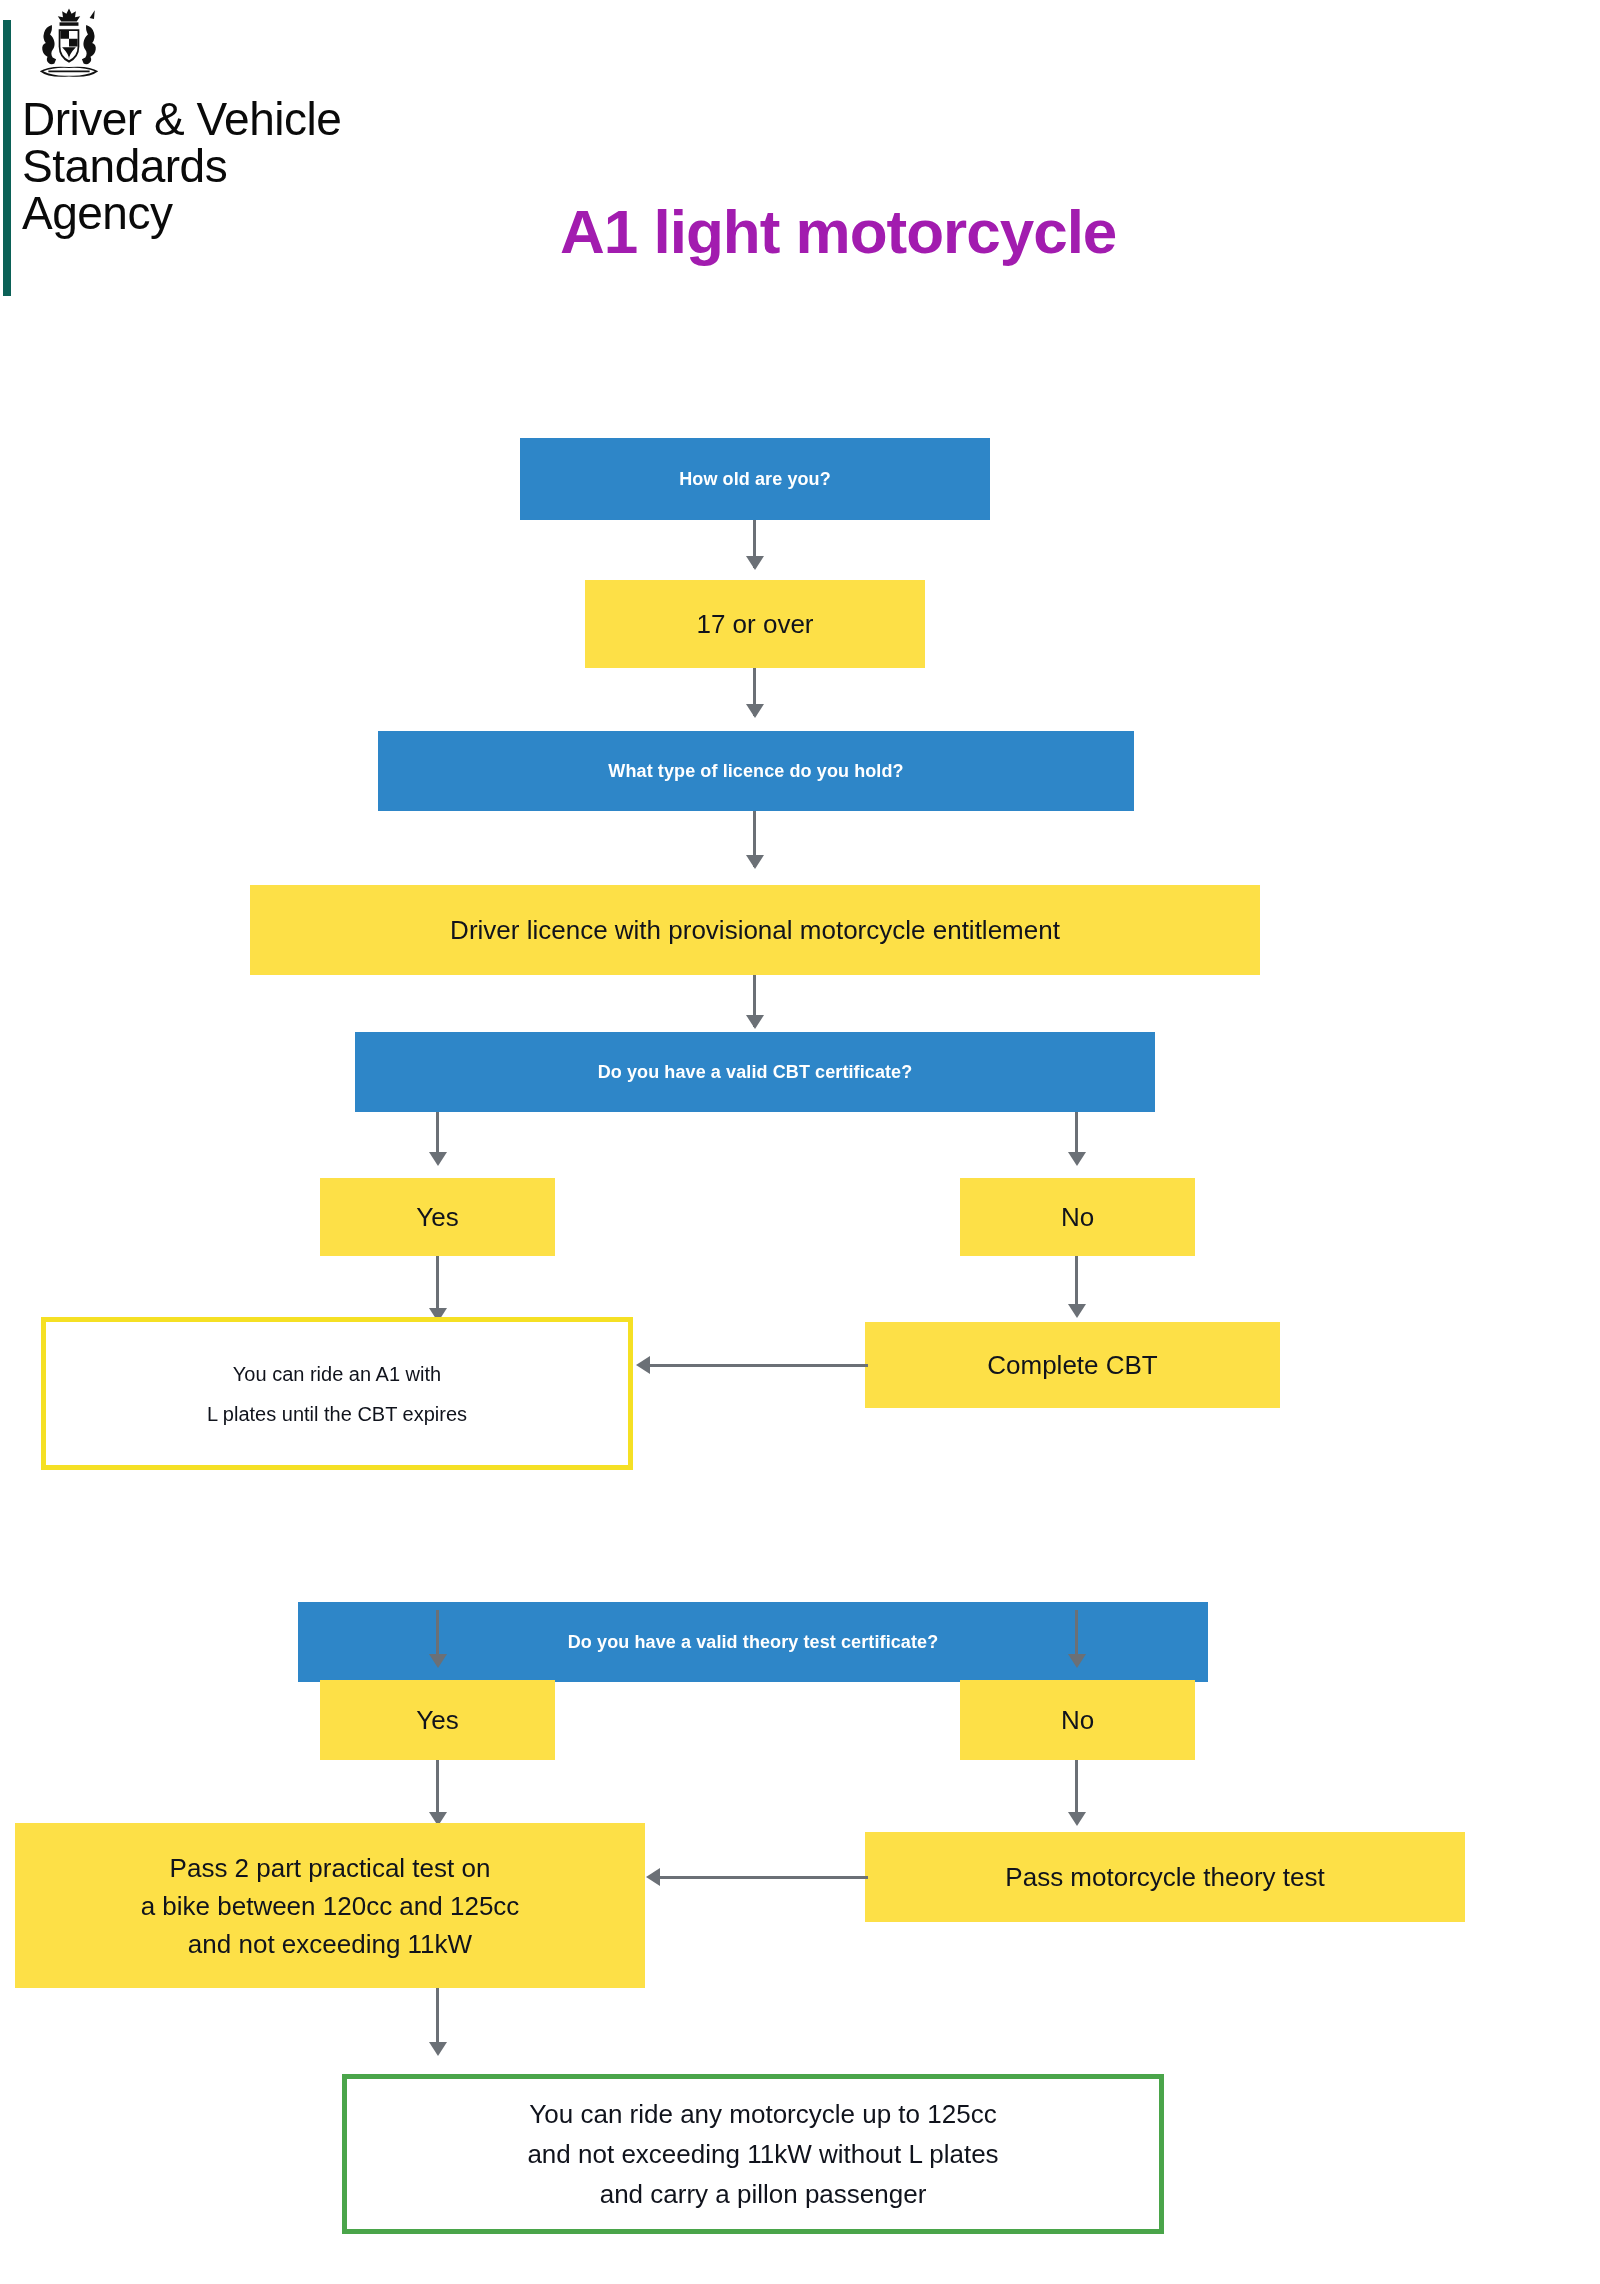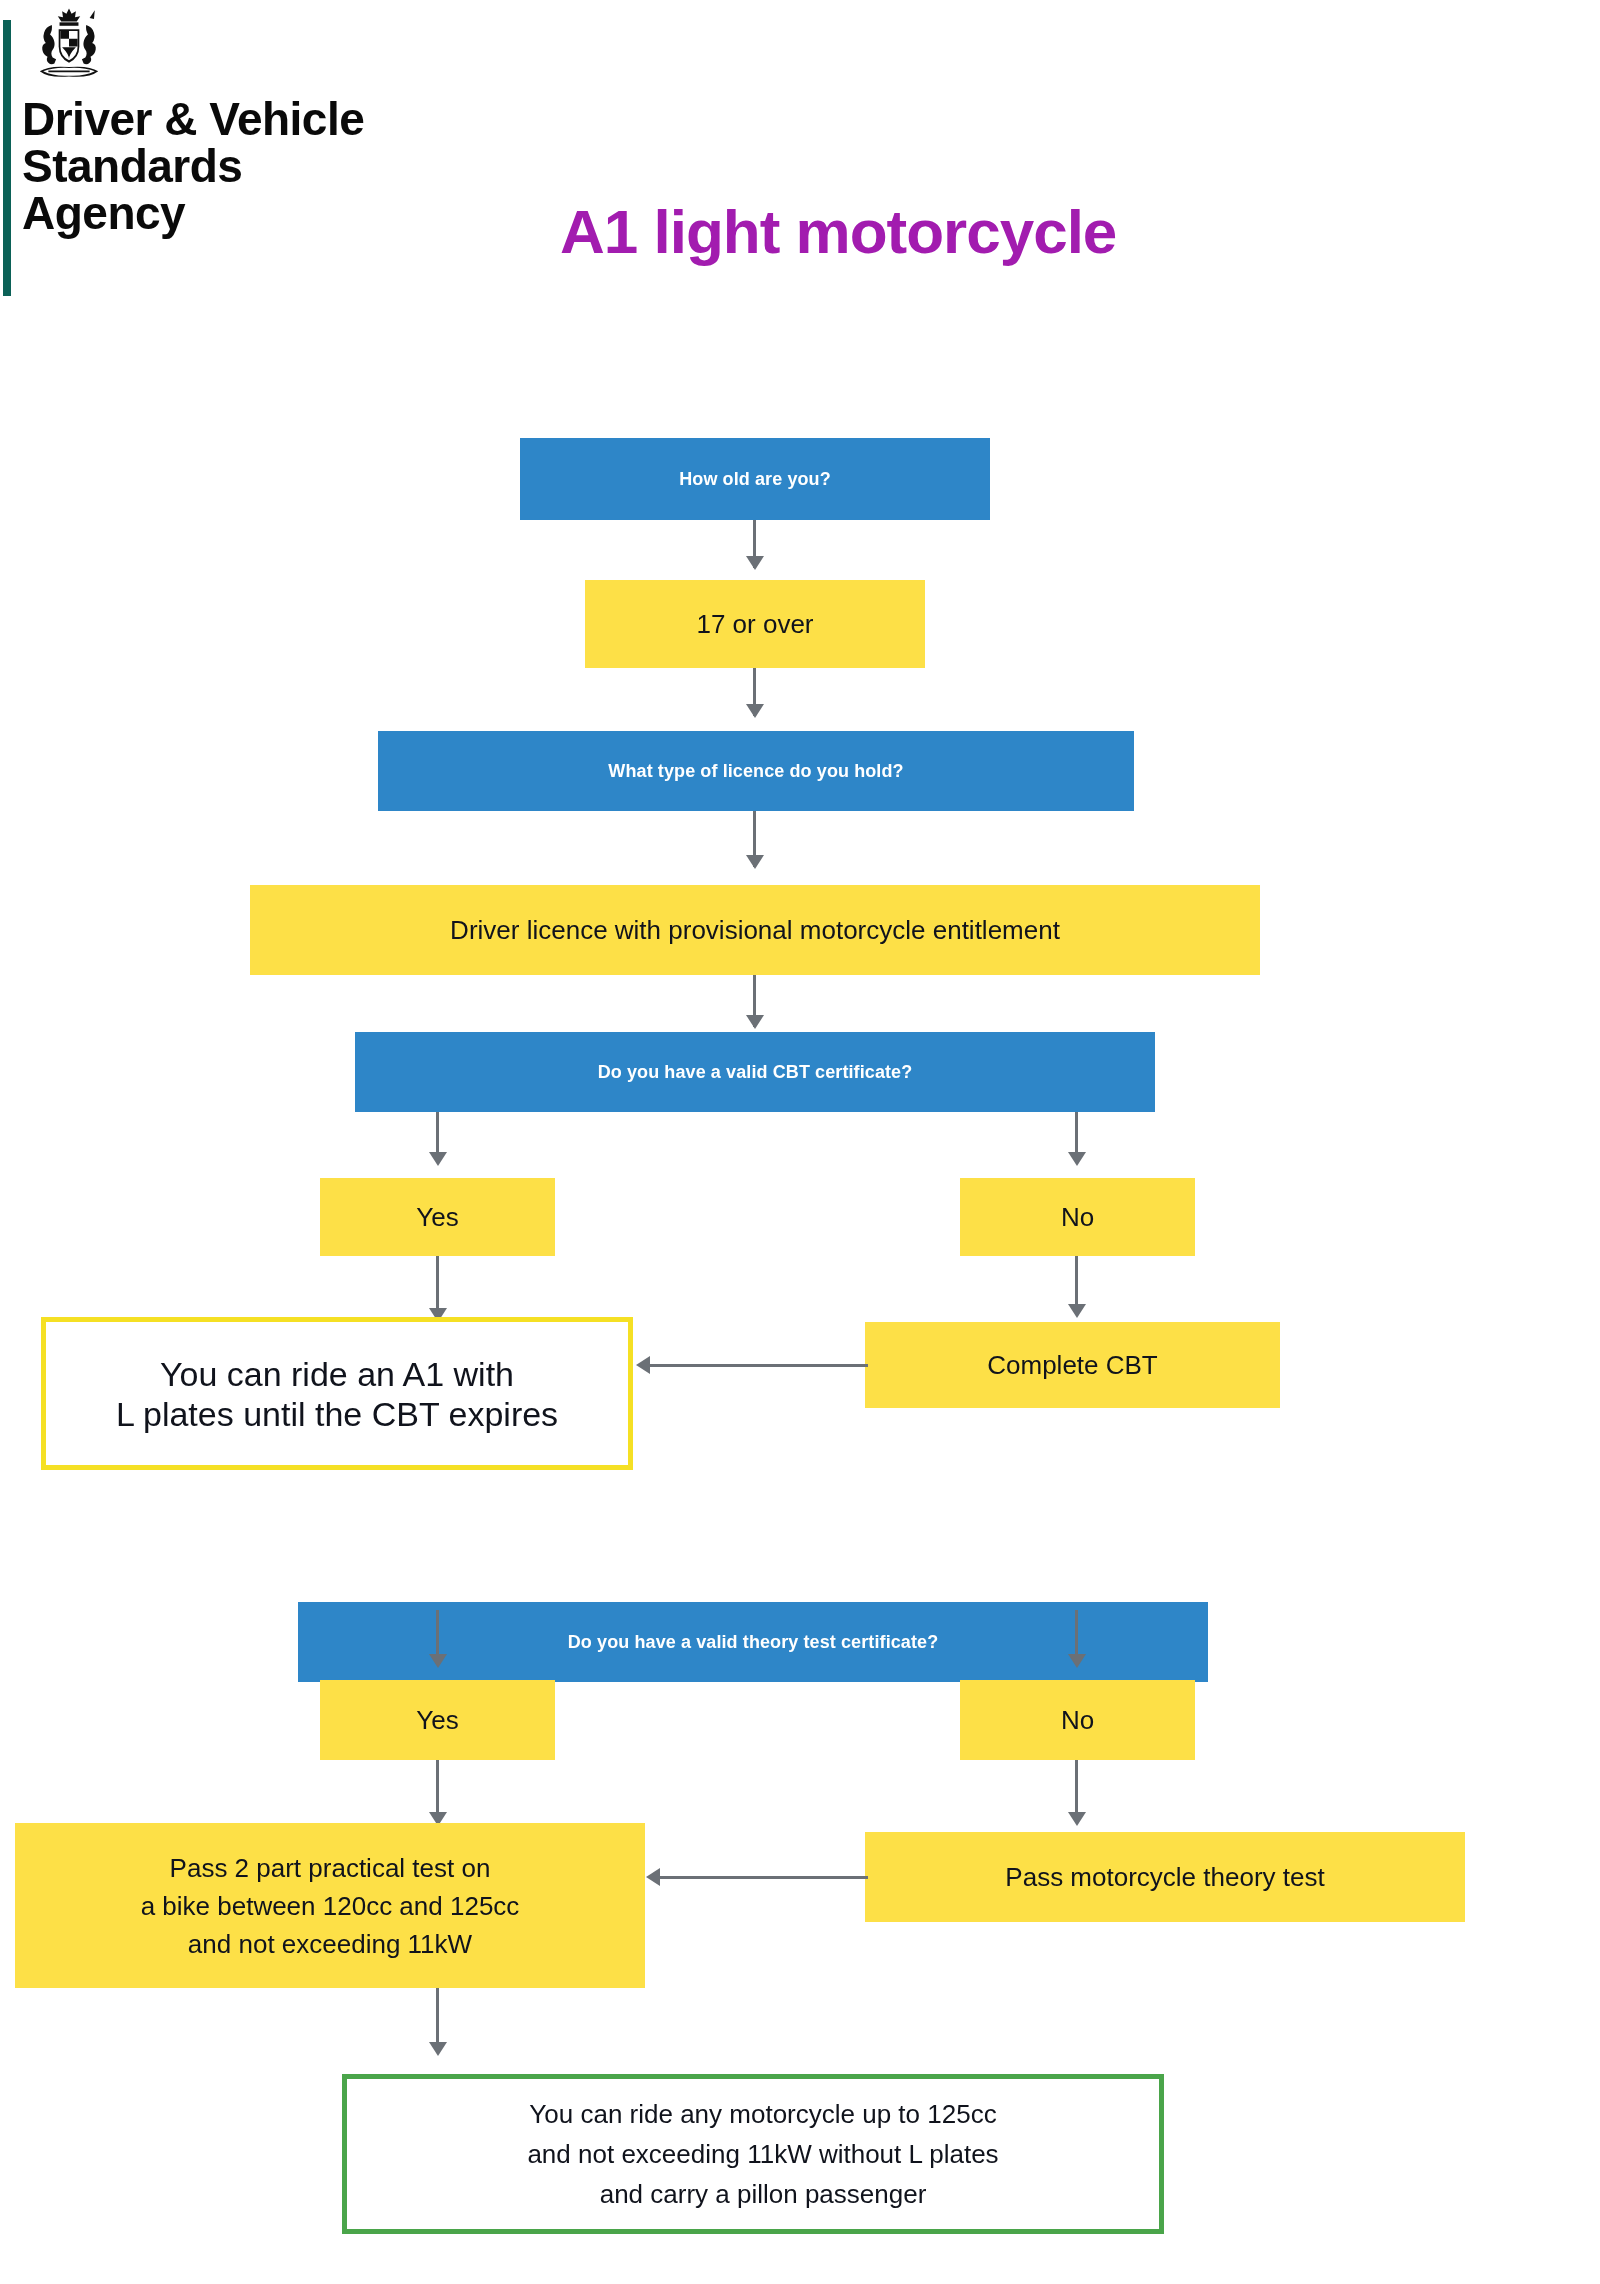--- a/index.html
+++ b/index.html
@@ -35,21 +35,21 @@
     width: 86px;
     height: 86px;
   }
   #org-name {
     position: absolute;
     left: 22px;
     top: 96px;
     width: 520px;
     font-size: 46px;
     line-height: 47px;
-    font-weight: 700;
+    font-weight: 400;
     letter-spacing: -0.5px;
     color: #0a0a0a;
   }
   #org-name div { white-space: nowrap; }
   #doc-title {
     position: absolute;
     left: 560px;
     top: 196px;
     width: 1010px;
     text-align: left;
@@ -79,21 +79,21 @@
   .node.step {
     background: #fde047;
     color: #10131c;
     font-size: 26px;
     line-height: 38px;
   }
   .node.outcome-yellow {
     background: #ffffff;
     border: 5px solid #f5e024;
     color: #10131c;
-    font-size: 34px;
+    font-size: 20px;
     line-height: 40px;
   }
   .node.outcome-green {
     background: #ffffff;
     border: 5px solid #4aa54a;
     color: #10131c;
     font-size: 26px;
     line-height: 40px;
     padding-left: 20px;
   }

